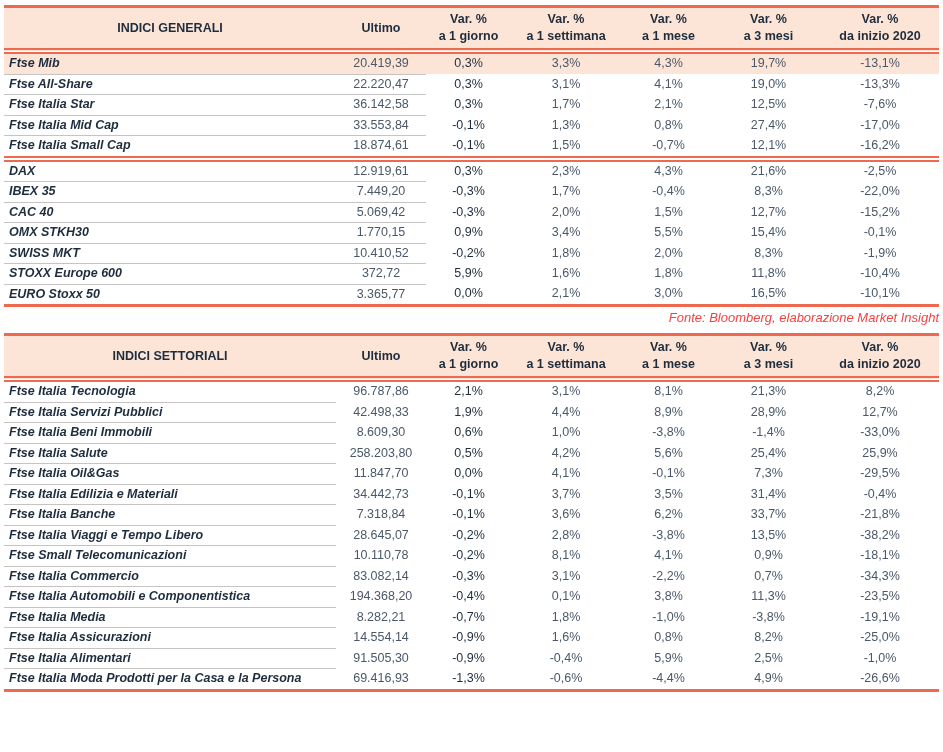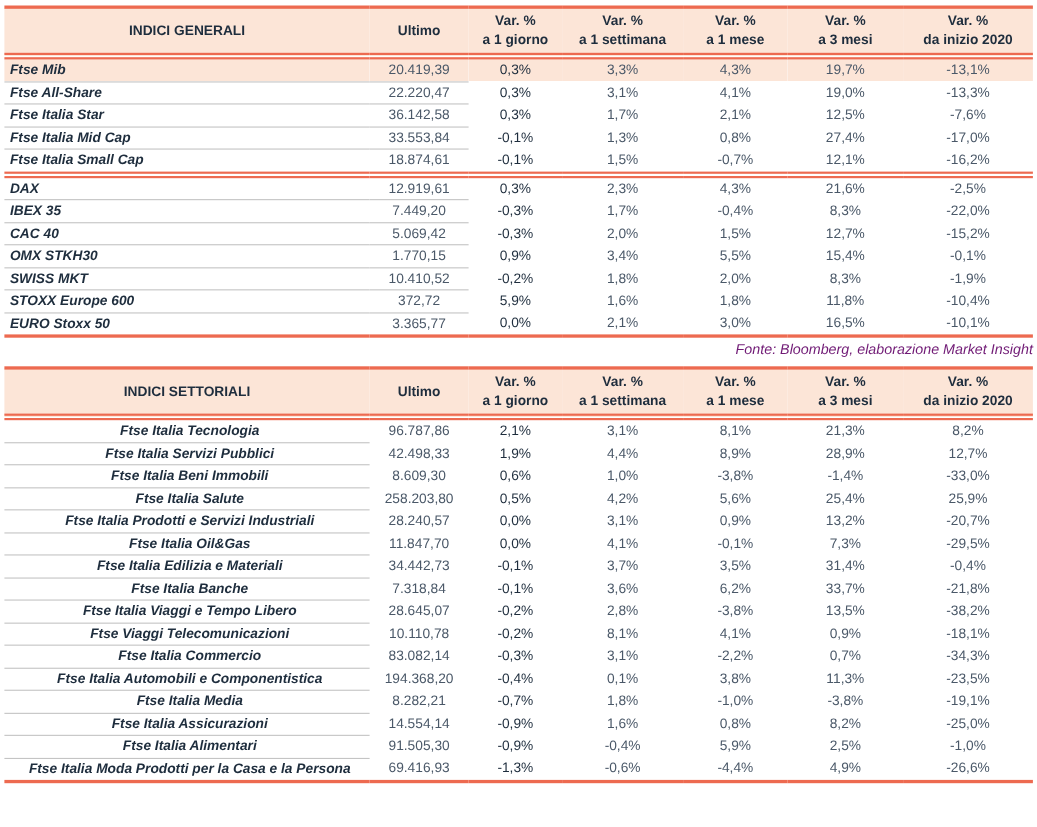--- a/index.html
+++ b/index.html
@@ -49,30 +49,30 @@
     color:var(--ink);
     padding-left:5px;
     text-align:left;
     margin-top:36px;
   }
   td.num{text-align:center;color:var(--num);}
   td.day{font-weight:normal;color:var(--ink);}
   
   table[data-sep="label-ultimo"] tbody td.label,
   table[data-sep="label-ultimo"] tbody td.ultimo{border-bottom:1px solid var(--sep);}
-  table[data-sep="label"] tbody td.label{border-bottom:1px solid var(--sep);text-align:center;}
+  table[data-sep="label"] tbody td.label{border-bottom:1px solid var(--sep);}
   tbody tr:last-child td{border-bottom:none !important;}
   tbody.g2{border-top:6px double var(--coral);}
   tr.hl td{background:var(--peach);}
   .fonte{
     width:935px;
     text-align:right;
     font-style:italic;
     font-size:13px;
-    color:#701a75;
+    color:#ef4444;
     margin:3px 0 7px 0;
     line-height:16px;
   }
 </style>
 </head>
 <body>
 
 <table class="idx" data-sep="label-ultimo">
   <colgroup>
     <col style="width:332px">
@@ -291,29 +291,20 @@
       <tr>
         <td class="label">Ftse Italia Salute</td>
         <td class="num ultimo">258.203,80</td>
         <td class="num day">0,5%</td>
         <td class="num">4,2%</td>
         <td class="num">5,6%</td>
         <td class="num">25,4%</td>
         <td class="num">25,9%</td>
       </tr>
       <tr>
-        <td class="label">Ftse Italia Prodotti e Servizi Industriali</td>
-        <td class="num ultimo">28.240,57</td>
-        <td class="num day">0,0%</td>
-        <td class="num">3,1%</td>
-        <td class="num">0,9%</td>
-        <td class="num">13,2%</td>
-        <td class="num">-20,7%</td>
-      </tr>
-      <tr>
         <td class="label">Ftse Italia Oil&amp;Gas</td>
         <td class="num ultimo">11.847,70</td>
         <td class="num day">0,0%</td>
         <td class="num">4,1%</td>
         <td class="num">-0,1%</td>
         <td class="num">7,3%</td>
         <td class="num">-29,5%</td>
       </tr>
       <tr>
         <td class="label">Ftse Italia Edilizia e Materiali</td>
@@ -336,21 +327,21 @@
       <tr>
         <td class="label">Ftse Italia Viaggi e Tempo Libero</td>
         <td class="num ultimo">28.645,07</td>
         <td class="num day">-0,2%</td>
         <td class="num">2,8%</td>
         <td class="num">-3,8%</td>
         <td class="num">13,5%</td>
         <td class="num">-38,2%</td>
       </tr>
       <tr>
-        <td class="label">Ftse Viaggi Telecomunicazioni</td>
+        <td class="label">Ftse Small Telecomunicazioni</td>
         <td class="num ultimo">10.110,78</td>
         <td class="num day">-0,2%</td>
         <td class="num">8,1%</td>
         <td class="num">4,1%</td>
         <td class="num">0,9%</td>
         <td class="num">-18,1%</td>
       </tr>
       <tr>
         <td class="label">Ftse Italia Commercio</td>
         <td class="num ultimo">83.082,14</td>

